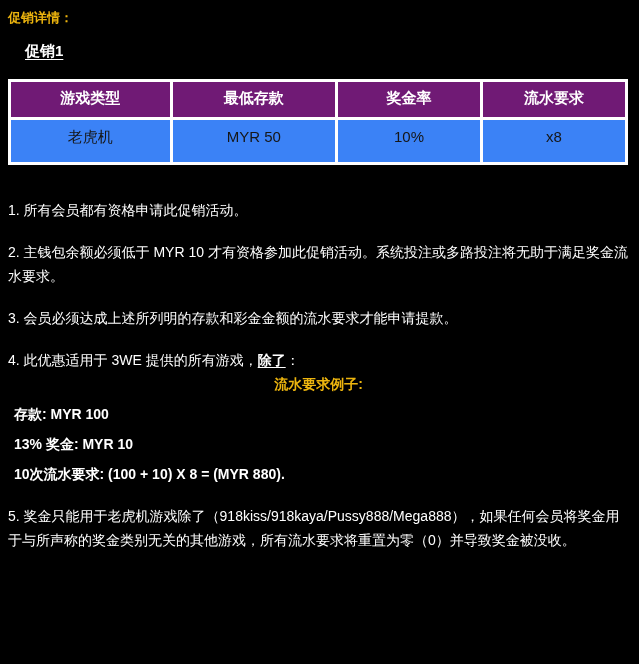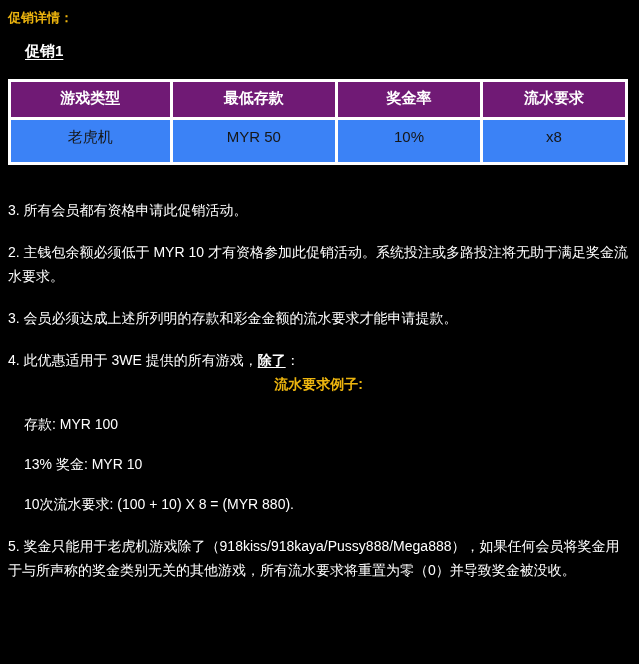--- a/index.html
+++ b/index.html
@@ -82,21 +82,21 @@
     line-height: 22px;
   }
   ul.excluded-list .dash { margin-right: 7px; }
   .example-section { margin: 0 0 18px 0; }
   .example-heading {
     color: #edb50e;
     font-weight: bold;
     margin: 0;
     text-align: center;
   }
-  .example-line { margin: 16px; }
+  .example-line { margin: 6px; font-weight: bold; }
   .term-last { margin: 0; }
 </style>
 </head>
 <body>
 
 <div class="page">
 
   <h1 class="page-title">促销详情：</h1>
 
   <h2 class="promo-title">促销1</h2>
@@ -119,21 +119,21 @@
     <tbody>
       <tr>
         <td>老虎机</td>
         <td>MYR 50</td>
         <td>10%</td>
         <td>x8</td>
       </tr>
     </tbody>
   </table>
 
-  <p class="term">3. 所有会员都有资格申请此促销活动。</p>
+  <p class="term">1. 所有会员都有资格申请此促销活动。</p>
 
   <p class="term">2. 主钱包余额必须低于 MYR 10 才有资格参加此促销活动。系统投注或多路投注将无助于满足奖金流水要求。</p>
 
   <p class="term">3. 会员必须达成上述所列明的存款和彩金金额的流水要求才能申请提款。</p>
 
   <div>
     <p class="term-no-gap"><span>4. 此优惠适用于 3WE 提供的所有游戏，</span><span class="except">除了</span><span>：</span></p>
   </div>
 
   <div class="example-section">

